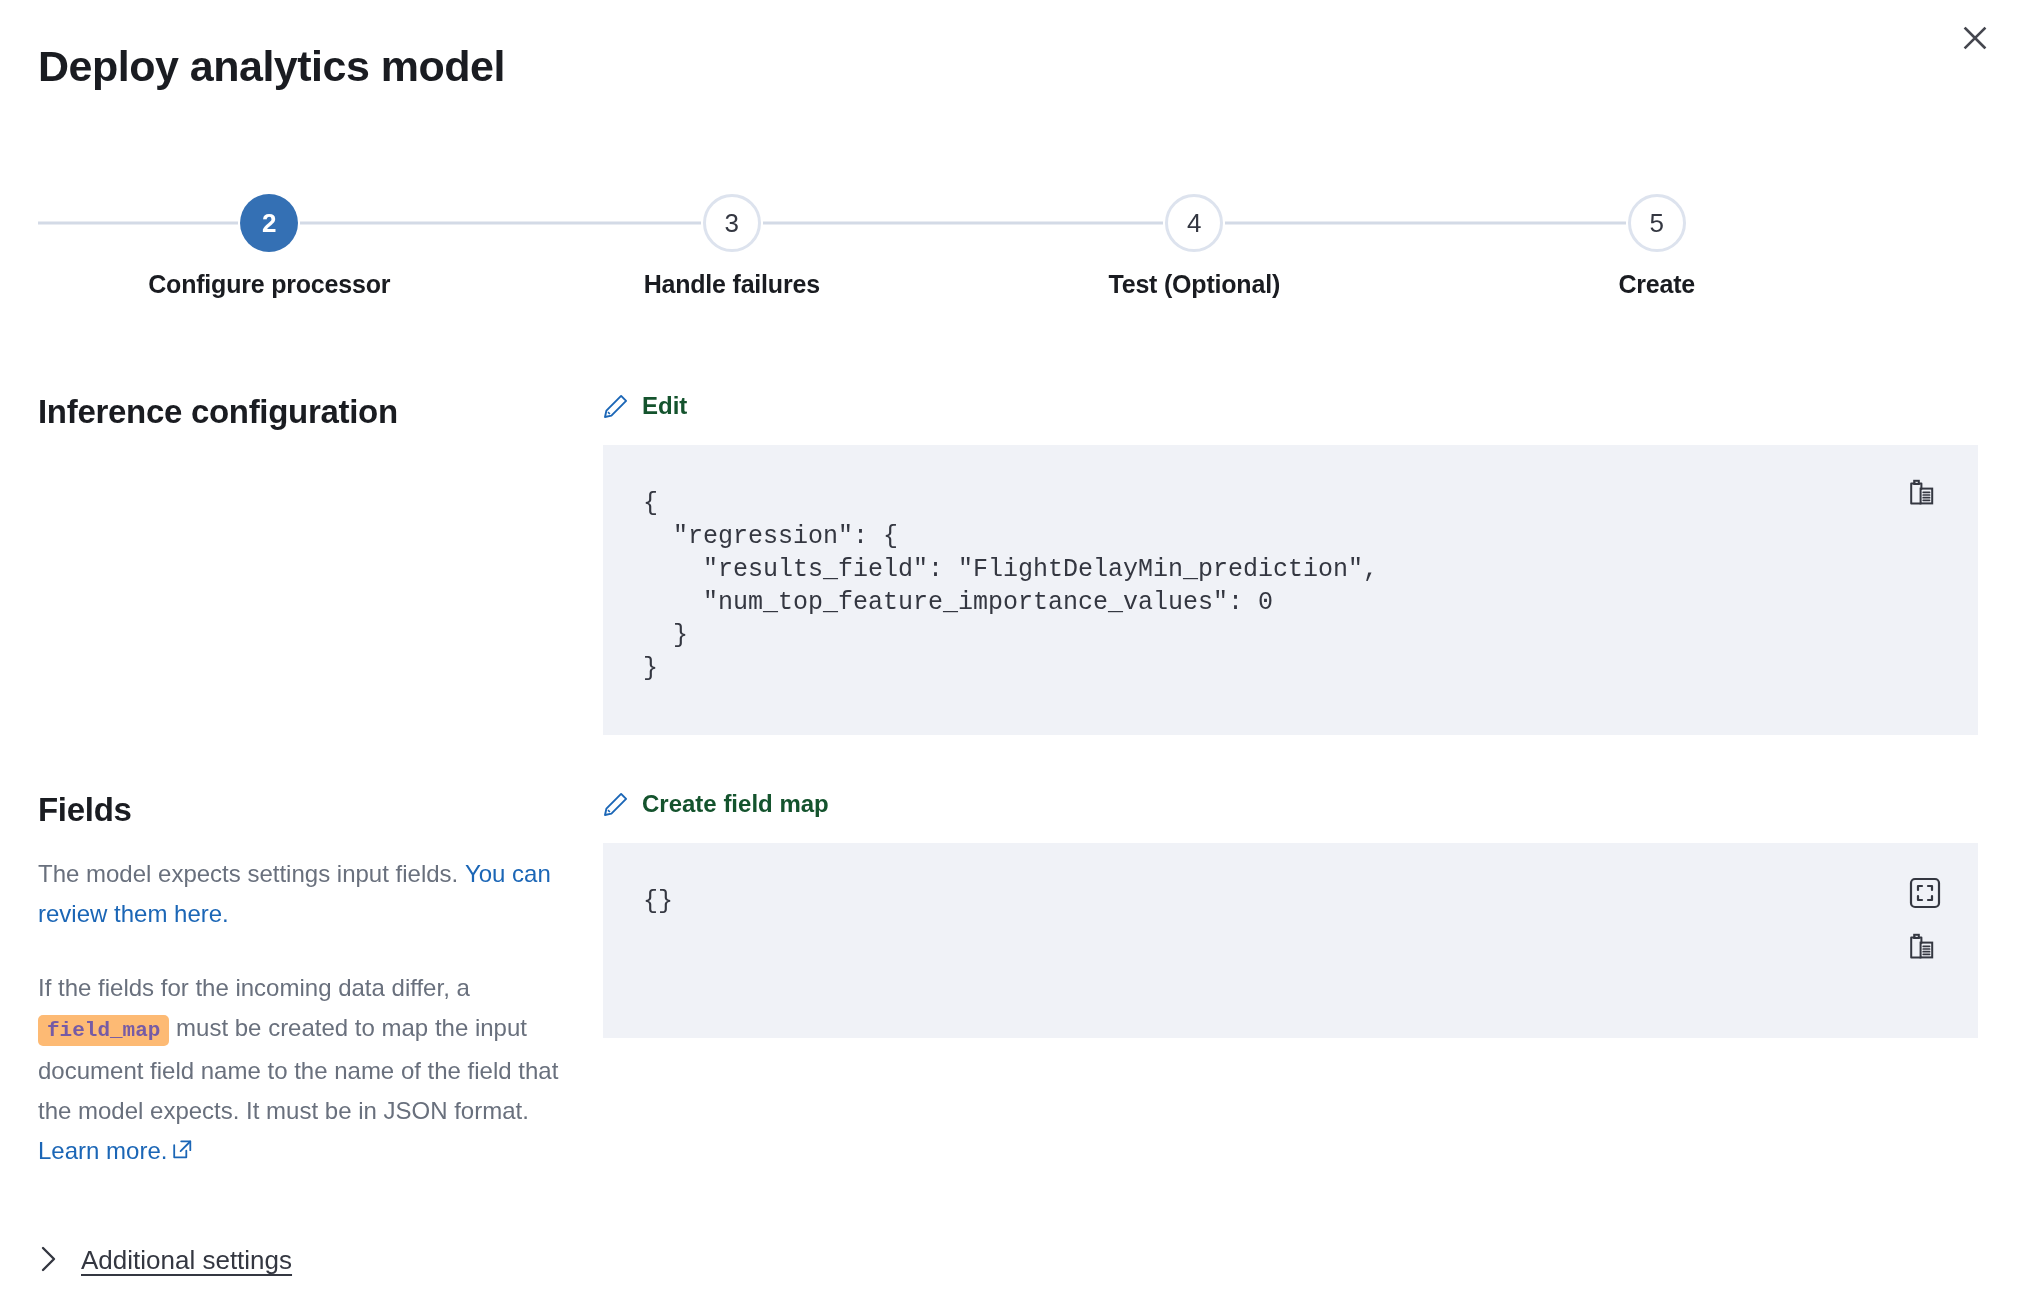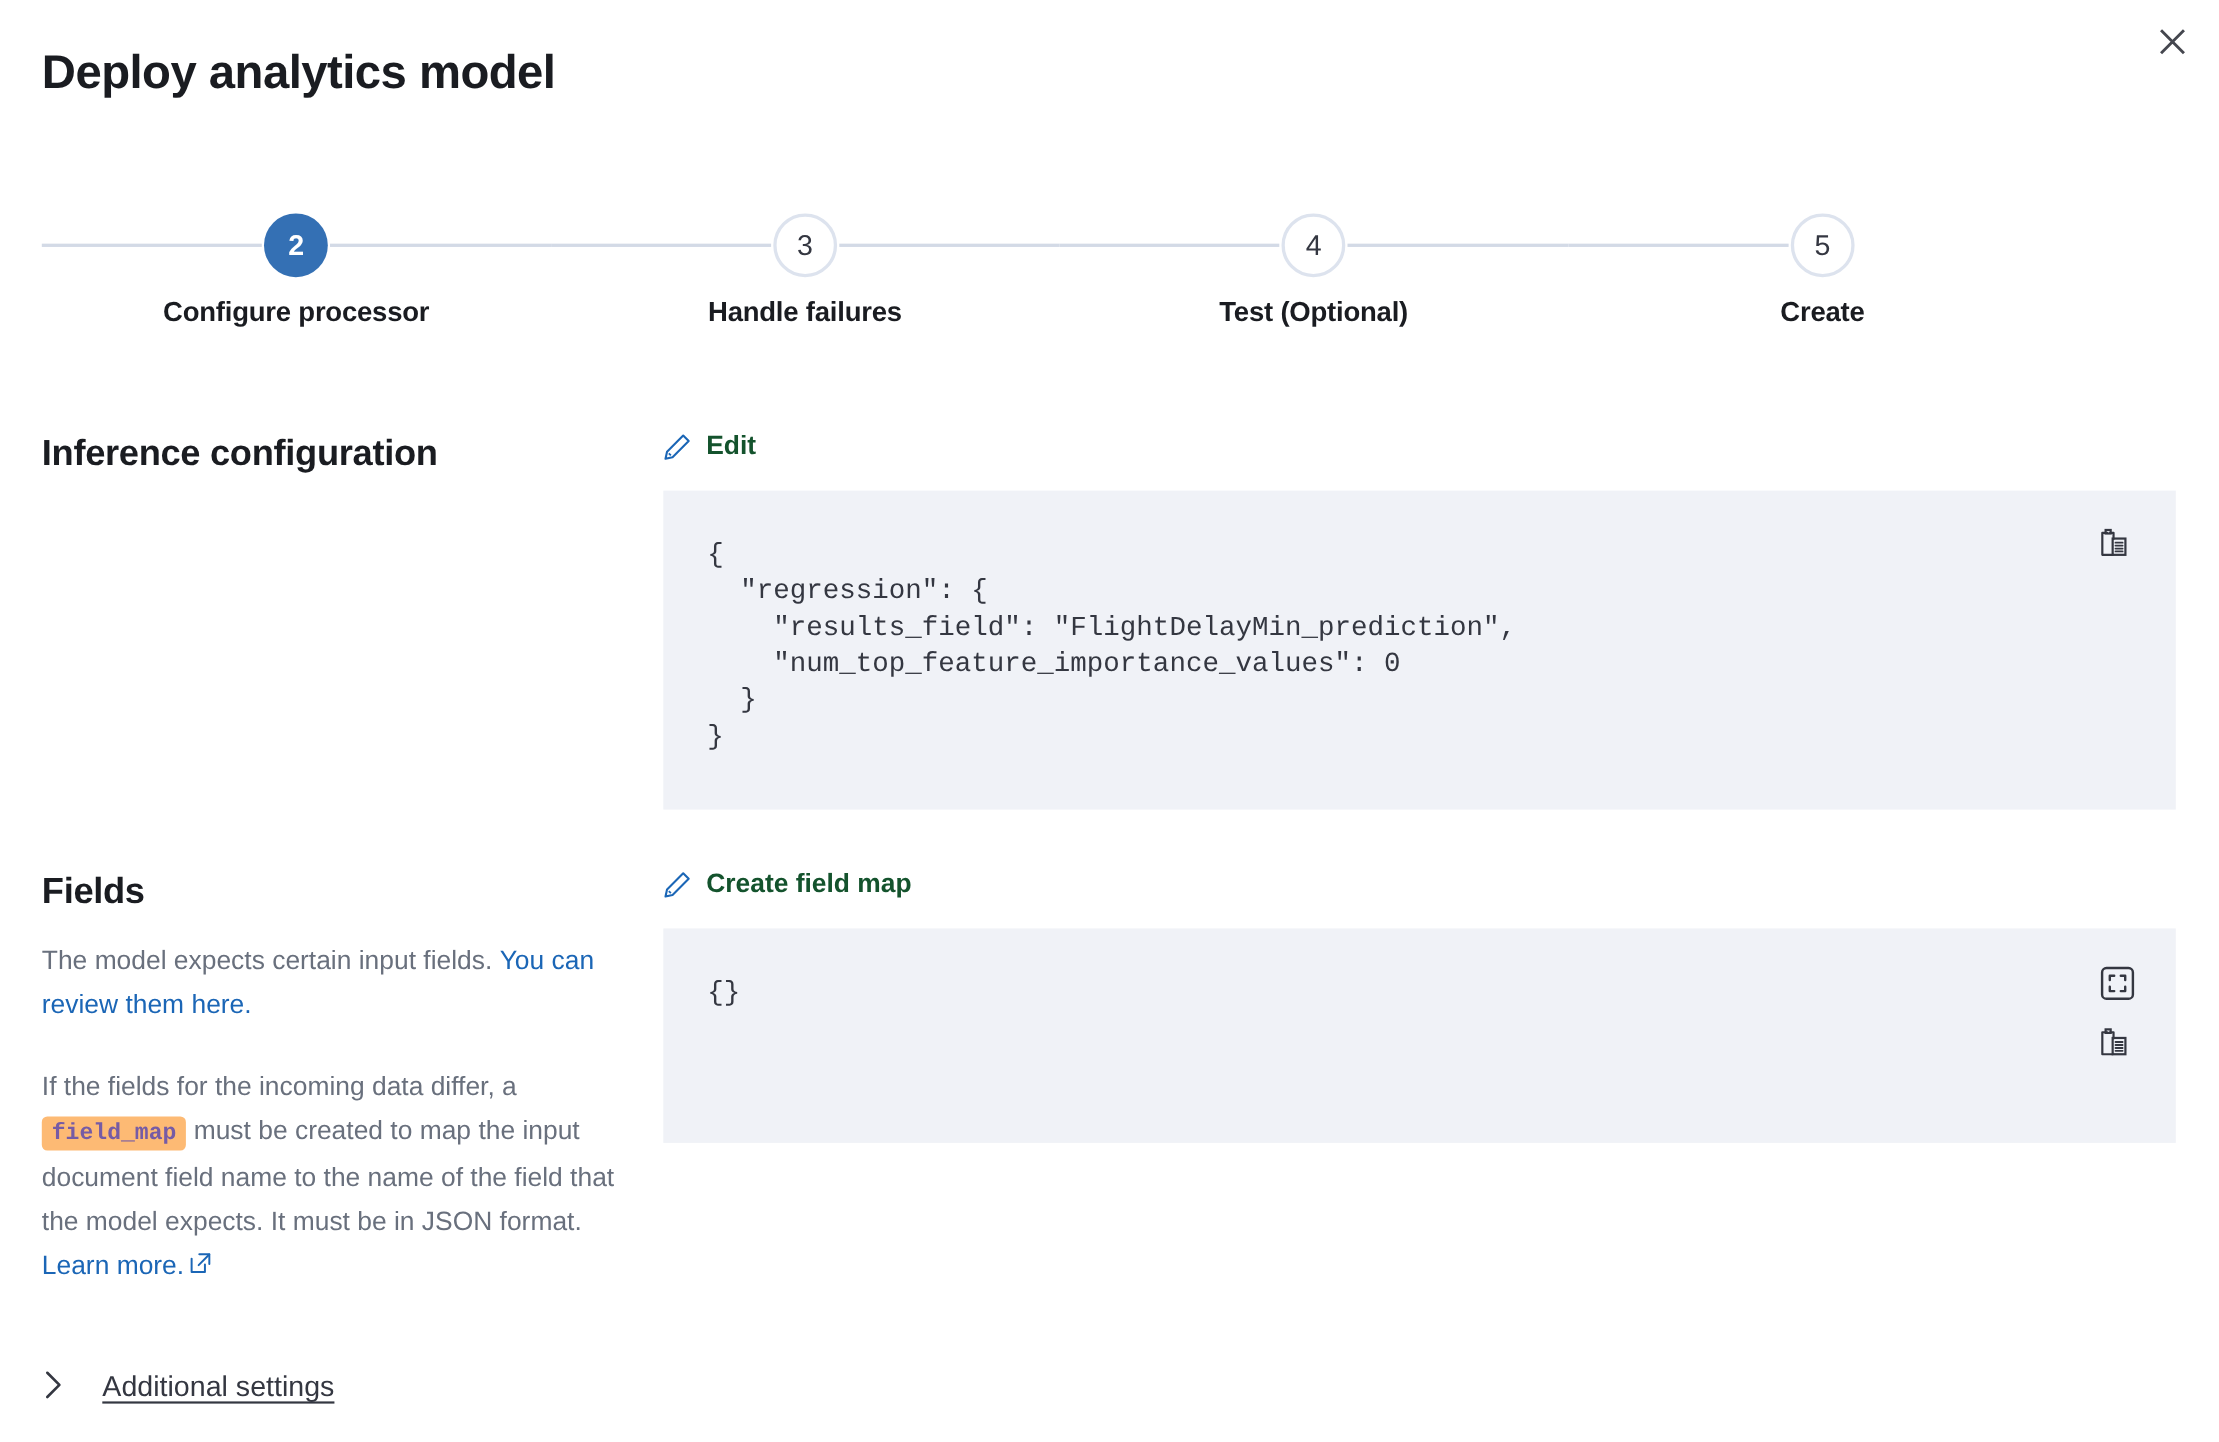--- a/index.html
+++ b/index.html
@@ -226,21 +226,21 @@
   }
   .icon-btn svg { display: block; }
 
   
   .additional-settings {
     position: absolute;
     left: 38px;
     top: 1243px;
     display: inline-flex;
     align-items: center;
-    gap: 33px;
+    gap: 21px;
     background: none;
     border: none;
     padding: 0;
     cursor: pointer;
     font-family: "Liberation Sans", sans-serif;
   }
   .additional-settings .as-label {
     font-size: 26px;
     color: #343741;
     text-decoration: underline;
@@ -334,21 +334,21 @@
           </span>
         </button>
       </div>
     </div>
   </div>
 </div>
 
 <div class="section" style="top:790px;">
   <div class="col-left">
     <h2 class="section-title">Fields</h2>
-    <p class="desc"><span>The model expects certain input fields. </span><a class="link bold" href="#">You can review them here.</a></p>
+    <p class="desc"><span>The model expects settings input fields. </span><a class="link bold" href="#">You can review them here.</a></p>
     <p class="desc"><span>If the fields for the incoming data differ, a </span><code class="inline-code">field_map</code><span> must be created to map the input document field name to the name of the field that the model expects. It must be in JSON format. </span><a class="link bold" href="#"><span>Learn more.</span><span class="ext-icon"><svg width="21" height="21" viewBox="0 0 21 21" fill="none">
               <path d="M2.2 6.2 V18.3 H14.3 V11.6" stroke="#1b66b6" stroke-width="1.8" stroke-linecap="round" stroke-linejoin="round"></path>
               <path d="M9.2 2.3 H18.3 V11.2" stroke="#1b66b6" stroke-width="1.8" stroke-linecap="round" stroke-linejoin="round"></path>
               <path d="M18.2 2.5 L8.6 12.1" stroke="#1b66b6" stroke-width="1.8" stroke-linecap="round"></path>
             </svg></span></a></p>
   </div>
   <div class="col-right">
     <button class="action-link">
       <span>
         <svg width="26" height="26" viewBox="0 0 26 26" fill="none">

